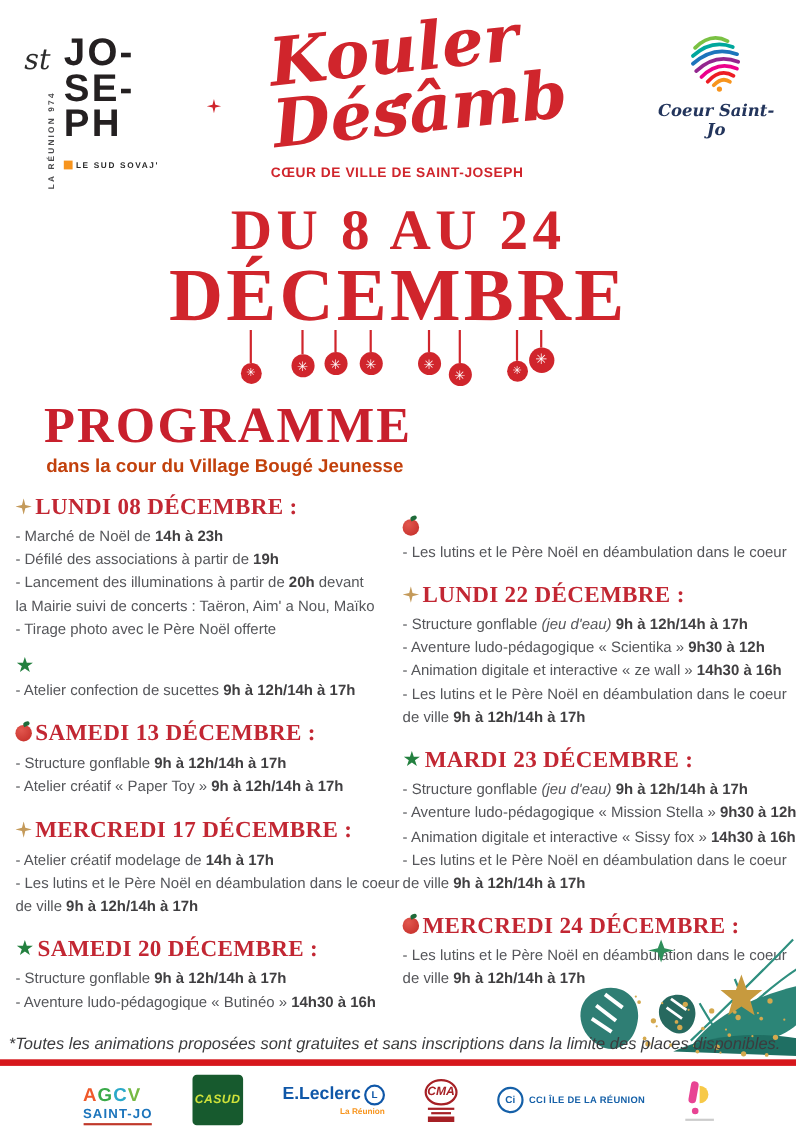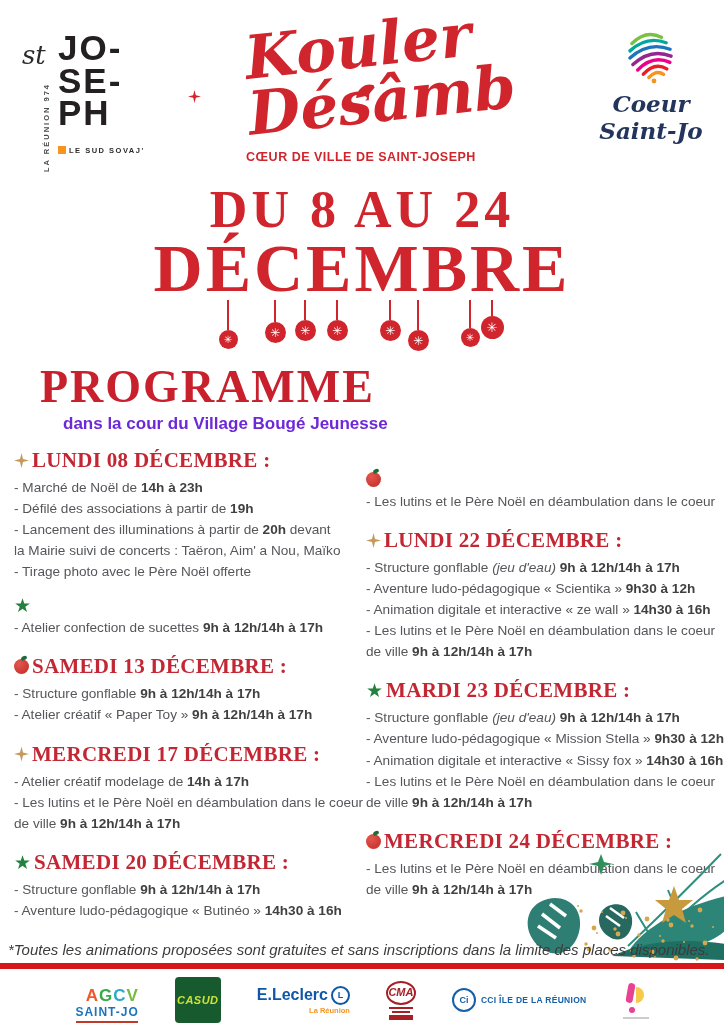--- a/index.html
+++ b/index.html
@@ -27,37 +27,37 @@
      font-style:italic;font-weight:bold;}
   #main-title .t1{font-size:60px;line-height:1;}
   #main-title .t2{font-size:60px;line-height:1;margin-top:-4px;padding-left:36px;}
   #santa-hat{position:absolute;left:352px;top:80px;}
   #title-sub{position:absolute;left:196px;top:150px;width:330px;text-align:center;
      font-size:12.5px;font-weight:bold;letter-spacing:.5px;color:#d0252c;}
 
   
   #coeur{position:absolute;left:592px;top:30px;width:118px;text-align:center;}
   #coeur .coeur-name{font-family:"DejaVu Serif",serif;font-style:italic;font-weight:bold;
-     font-size:23px;color:#23355c;margin-top:2px;}
+     font-size:15px;color:#23355c;margin-top:2px;}
 
   
   #date{position:absolute;left:0;top:184px;width:724px;text-align:center;color:#d0252c;
         font-family:"Liberation Serif",serif;font-weight:bold;}
   #date .d1{font-size:52px;line-height:1;letter-spacing:4px;}
   #date .d2{font-size:68px;line-height:.95;letter-spacing:3px;}
   #ornaments{position:absolute;left:0;top:300px;width:724px;height:70px;}
   .orn{position:absolute;top:0;display:flex;flex-direction:column;align-items:center;}
   .orn .stem{width:2px;background:#d0252c;}
   .orn .ball{border-radius:50%;background:#d0252c;color:#fff;display:flex;align-items:center;
              justify-content:center;font-family:"DejaVu Sans",sans-serif;}
 
   
   #prog-title{position:absolute;left:40px;top:360px;font-family:"Liberation Serif",serif;
      font-weight:bold;font-size:46px;letter-spacing:2px;color:#c8202d;}
-  #prog-sub{position:absolute;left:42px;top:414px;font-size:17px;font-weight:bold;color:#6d28d9;margin-left:21px;}
+  #prog-sub{position:absolute;left:42px;top:414px;font-size:17px;font-weight:bold;color:#c2410c;}
 
   
   #columns{position:absolute;left:14px;top:448px;width:702px;display:flex;}
   #col-left{width:352px;}
   #col-right{width:350px;padding-top:24px;margin-left:0;}
   .section{margin-bottom:16px;}
   .sec-head{display:flex;align-items:center;gap:3px;margin-bottom:4px;}
   .sec-title{font-family:"Liberation Serif",serif;font-weight:bold;font-size:21px;
              color:#c22733;letter-spacing:.3px;white-space:nowrap;}
   .line{font-size:13.6px;color:#55565a;line-height:1.55;white-space:nowrap;}
@@ -71,21 +71,21 @@
      background:radial-gradient(circle at 35% 30%,#e2574e,#c22a26);}
   .icon-ball::before{content:"";position:absolute;top:-3px;left:7px;width:6px;height:4px;
      background:#1e6b3a;border-radius:60% 60% 60% 0;transform:rotate(-25deg);}
 
   
   #leaves{position:absolute;left:516px;top:852px;}
   #note{position:absolute;left:8px;top:941px;font-size:15px;font-style:italic;color:#3c3c3e;}
   #redbar{position:absolute;left:0;top:963px;width:724px;height:6px;background:#d6171c;}
   #partners{position:absolute;left:0;top:976px;width:724px;height:48px;display:flex;
             justify-content:center;align-items:center;gap:36px;}
-  .p-agcv{text-align:right;line-height:1;margin-top:12px;}
+  .p-agcv{text-align:left;line-height:1;margin-top:12px;}
   .agcv-top{font-weight:900;font-size:17px;letter-spacing:1px;}
   .la{color:#f0592a}.lg{color:#3aaa49}.lc{color:#2aa9c9}.lv{color:#76b943}
   .agcv-sub{color:#1c75bc;font-weight:900;font-size:12px;letter-spacing:1px;margin-top:2px;}
   .agcv-bar{width:62px;height:2px;background:#c0392b;margin:3px auto 0;}
   .agcv-bar.b2{width:54px;height:1px;margin-top:2px;}
   .p-casud{width:46px;height:46px;background:#175a2e;border-radius:4px;display:flex;
            align-items:center;justify-content:center;}
   .p-casud span{color:#cfe23a;font-style:italic;font-weight:bold;font-size:11px;letter-spacing:.5px;}
   .p-leclerc{text-align:center;line-height:1;}
   .lec-row{display:flex;align-items:center;gap:3px;}

